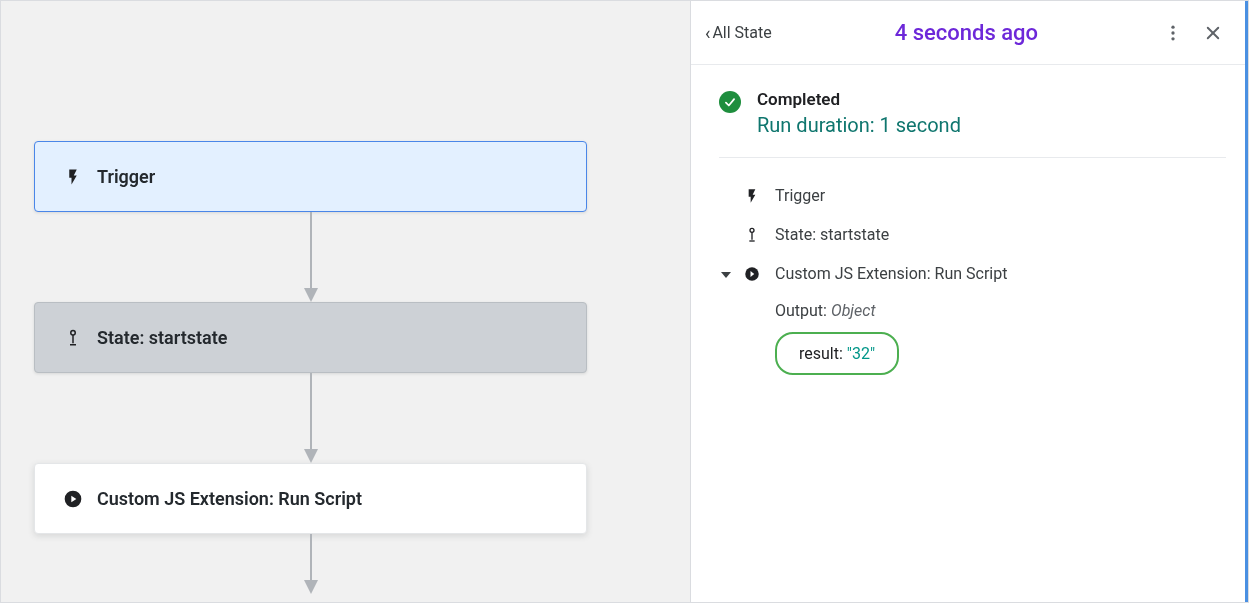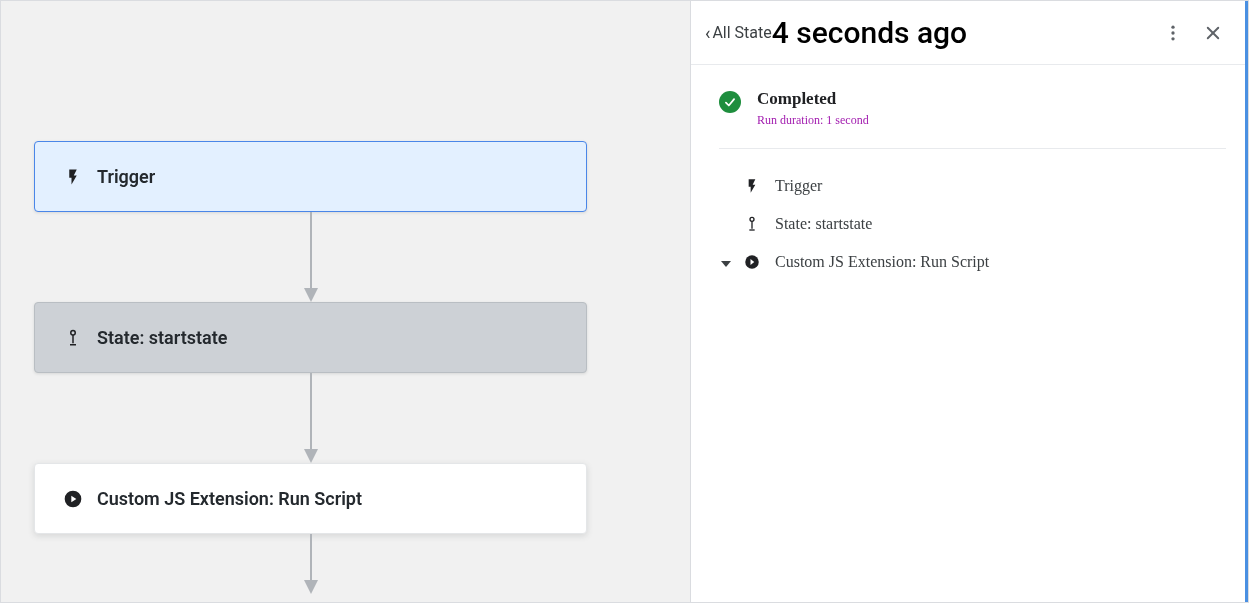--- a/index.html
+++ b/index.html
@@ -87,57 +87,57 @@
     display: flex;
     align-items: center;
     gap: 2px;
     font-size: 16px;
     color: #3c4043;
     cursor: pointer;
   }
   .back-link .chev { font-size: 18px; line-height:1; }
   .panel-title {
     flex: 1;
-    text-align: left;
-    font-size: 30px;
+    text-align: center;
+    font-size: 22px;
     font-weight: 500;
-    color: #000000;
+    color: #6d28d9;
   }
   .panel-actions {
     display: flex;
     gap: 16px;
     align-items: center;
   }
   .icon-btn {
     width: 24px; height: 24px;
     display:flex; align-items:center; justify-content:center;
     cursor: pointer;
     color: #5f6368;
     font-size: 20px;
     border-radius: 50%;
   }
-  .panel-body { padding: 24px 19px 0 28px; font-family: Liberation Serif, serif; }
+  .panel-body { padding: 24px 19px 0 28px; }
   .status-row {
     display: flex;
     gap: 16px;
     align-items: flex-start;
     padding-bottom: 20px;
     border-bottom: 1px solid #e8eaed;
     margin-bottom: 18px;
   }
   .check-circle {
     width: 22px; height: 22px; border-radius: 50%;
     background: #1e8e3e;
     display:flex; align-items:center; justify-content:center;
     flex: 0 0 22px;
     margin-top: 2px;
   }
   .check-circle svg { width: 14px; height: 14px; }
   .status-text .status-title { font-size: 17px; font-weight: 600; color: #202124; }
-  .status-text .status-sub { font-size: 12px; color: #a21caf; margin-top: 4px; }
+  .status-text .status-sub { font-size: 20px; color: #0f766e; margin-top: 4px; }
   .run-item {
     display: flex;
     align-items: center;
     gap: 14px;
     padding: 10px 0 10px 24px;
     font-size: 16px;
     color: #3c4043;
     position: relative;
   }
   .run-item.expandable::before {
@@ -291,18 +291,26 @@
       <div class="run-item expandable">
         <span class="mini-icon">
           <svg viewBox="0 0 24 24" width="18" height="18" fill="#202124">
               <circle cx="12" cy="12" r="9"></circle>
               <polygon points="10,8 15,12 10,16" fill="#fff"></polygon>
             </svg>
         </span>
         <span>Custom JS Extension: Run Script</span>
       </div>
 
+      <div class="output-block">
+        <span class="output-label">Output: </span><span class="output-type">Object</span>
+        <div>
+          <span class="result-pill">
+            <span class="result-key">result: </span><span class="result-val">"32"</span>
+          </span>
+        </div>
+      </div>
 
     </div>
 
   </div>
 
 </div>
 
 </body></html>

